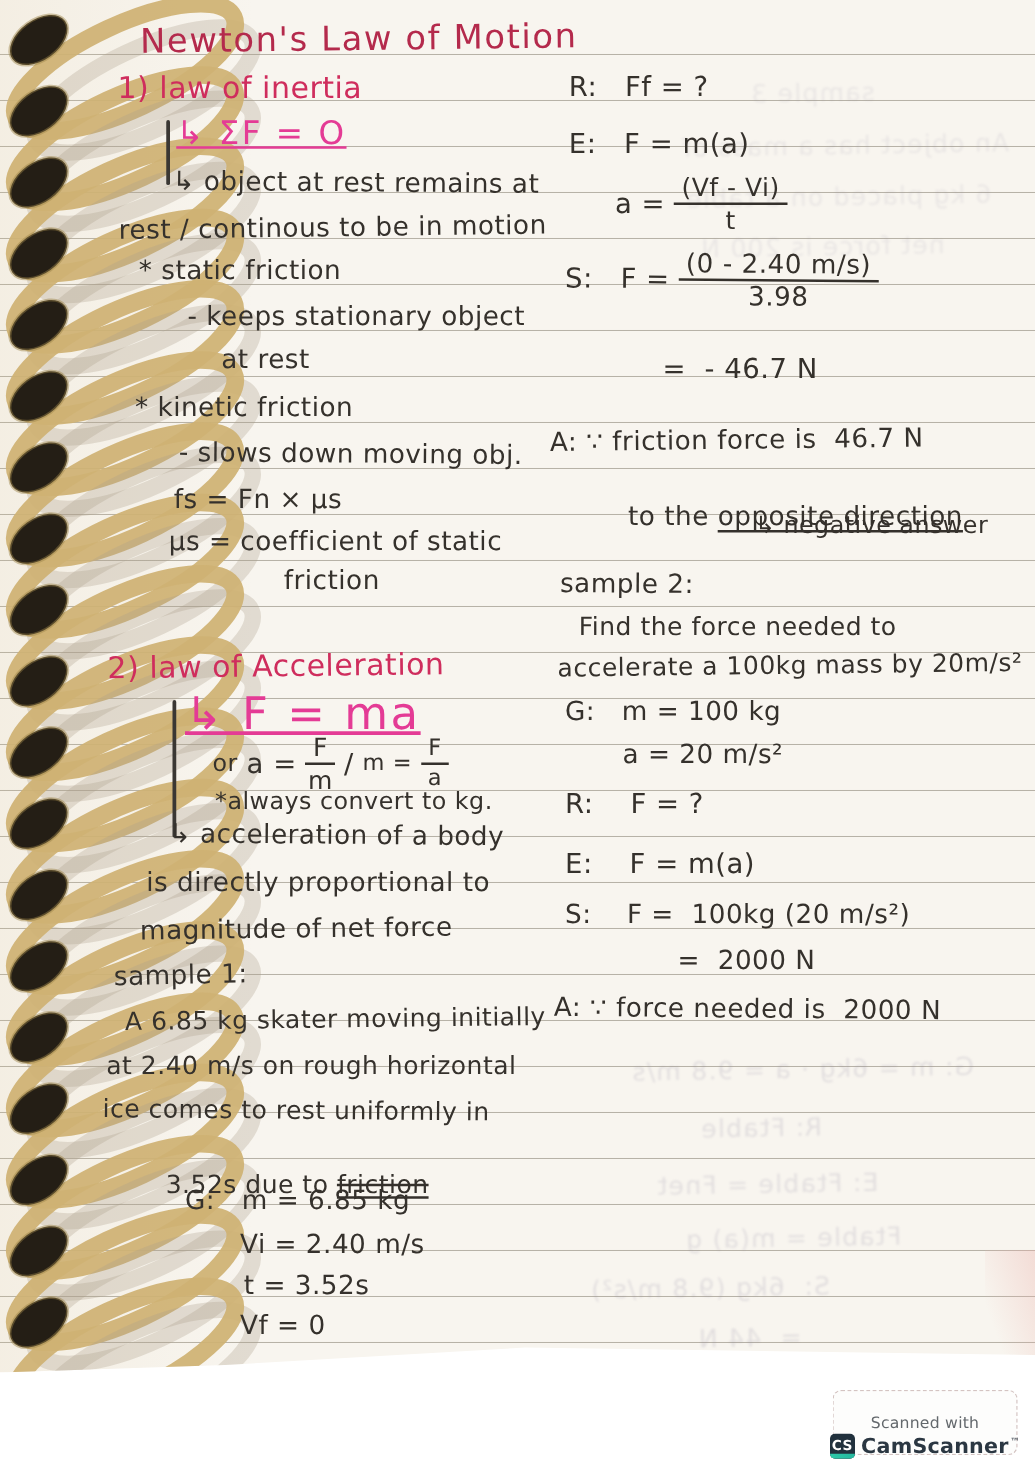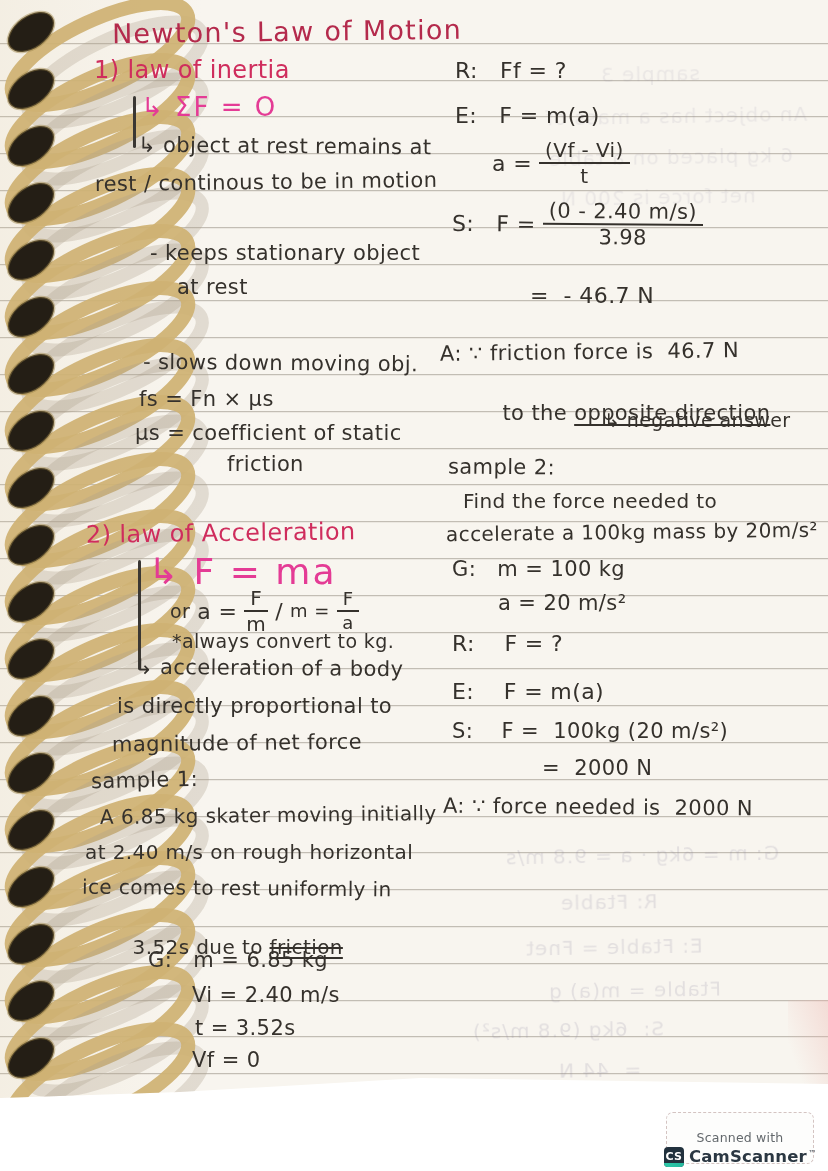--- a/index.html
+++ b/index.html
@@ -21,21 +21,21 @@
   }
   .edge-tint{position:absolute;left:0;top:0;width:240px;height:1100px;
     background:linear-gradient(90deg,rgba(214,190,140,0.12),rgba(214,190,140,0) 85%);}
   .pink-smudge{position:absolute;right:0;top:1000px;width:40px;height:95px;
     background:linear-gradient(250deg,rgba(235,178,172,0.38),rgba(235,178,172,0) 75%);}
   
   .hw{position:absolute;color:#35312c;white-space:pre;letter-spacing:.4px;
       font-size:21px;line-height:1.15;}
   .crimson{color:#b42a4c;}
   .pinkhead{color:#cf2d5d;}
-  .magenta{color:#e43b95;}
+  .magenta{color:#e43b95;text-decoration:underline;}
   .sz27{font-size:27px;letter-spacing:1.3px;}
   .sz24{font-size:24px;}
   .sz26{font-size:26px;letter-spacing:2px;}
   .sz28{font-size:36px;letter-spacing:2px;}
   .sz22{font-size:22px;}
   .sz20{font-size:20px;}
   .sz19{font-size:19px;}
   .rot-a{transform:rotate(-0.7deg);}
   .rot-b{transform:rotate(0.5deg);}
   .rot-c{transform:rotate(-1.3deg);}
@@ -116,22 +116,24 @@
       <use href="#coil" y="1026"></use>
     </svg>
 
     <div class="hw crimson sz27 rot-a" style="left:112px;top:16px;">Newton's Law of Motion</div>
 
     <div class="hw pinkhead sz24" style="left:94px;top:57px;">1) law of inertia</div>
     <div class="vline" style="left:133px;top:96px;height:52px;"></div>
     <div class="hw magenta sz26" style="left:141px;top:93px;">↳ ΣF = O</div>
     <div class="hw rot-b" style="left:138px;top:134px;">↳ object at rest remains at</div>
     <div class="hw rot-a" style="left:95px;top:170px;">rest / continous to be in motion</div>
+    <div class="hw" style="left:111px;top:204px;">* static friction</div>
     <div class="hw" style="left:150px;top:241px;">- keeps stationary object</div>
     <div class="hw" style="left:177px;top:275px;">at rest</div>
+    <div class="hw" style="left:108px;top:314px;">* kinetic friction</div>
     <div class="hw rot-b" style="left:143px;top:351px;">- slows down moving obj.</div>
     <div class="hw" style="left:139px;top:387px;">fs = Fn × μs</div>
     <div class="hw" style="left:135px;top:421px;">μs = coefficient of static</div>
     <div class="hw" style="left:227px;top:452px;">friction</div>
 
     <div class="hw pinkhead sz24 rot-a" style="left:86px;top:520px;">2) law of Acceleration</div>
     <div class="vline" style="left:138px;top:560px;height:110px;"></div>
     <div class="hw magenta sz28" style="left:148px;top:551px;">↳ F = ma</div>
     <div class="hw row" style="left:170px;top:588px;">
       <span class="sz19">or</span>

